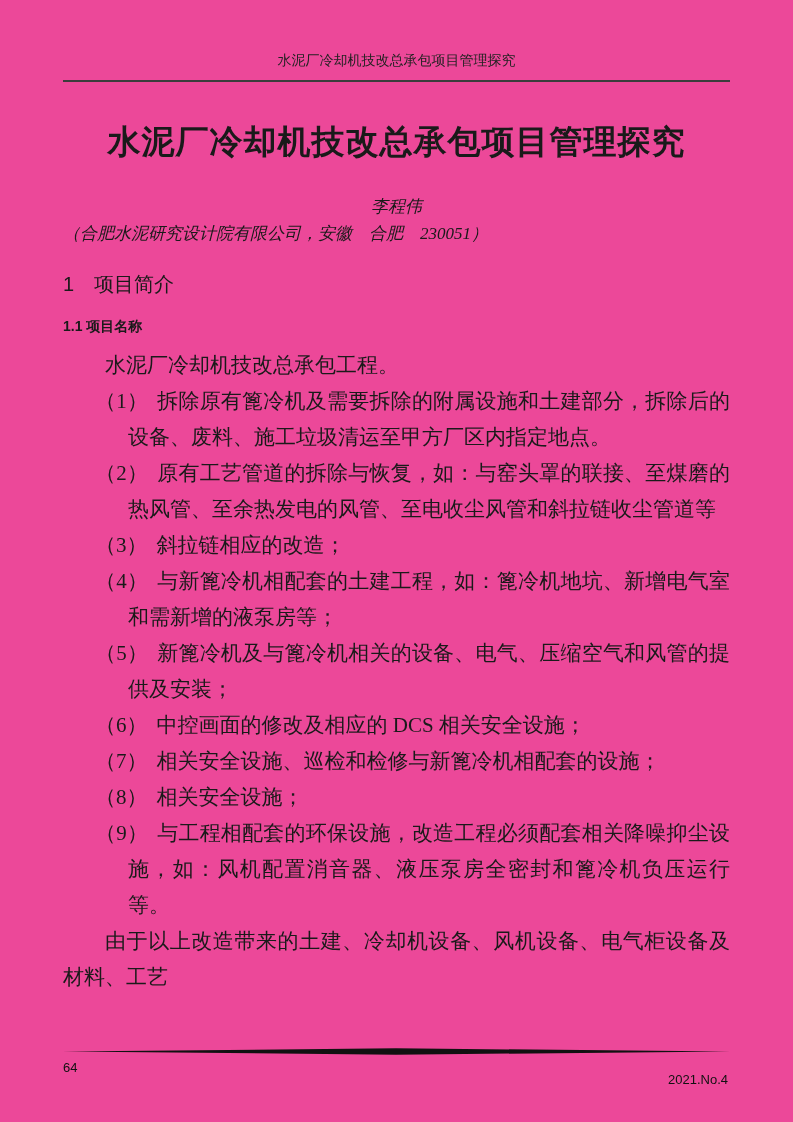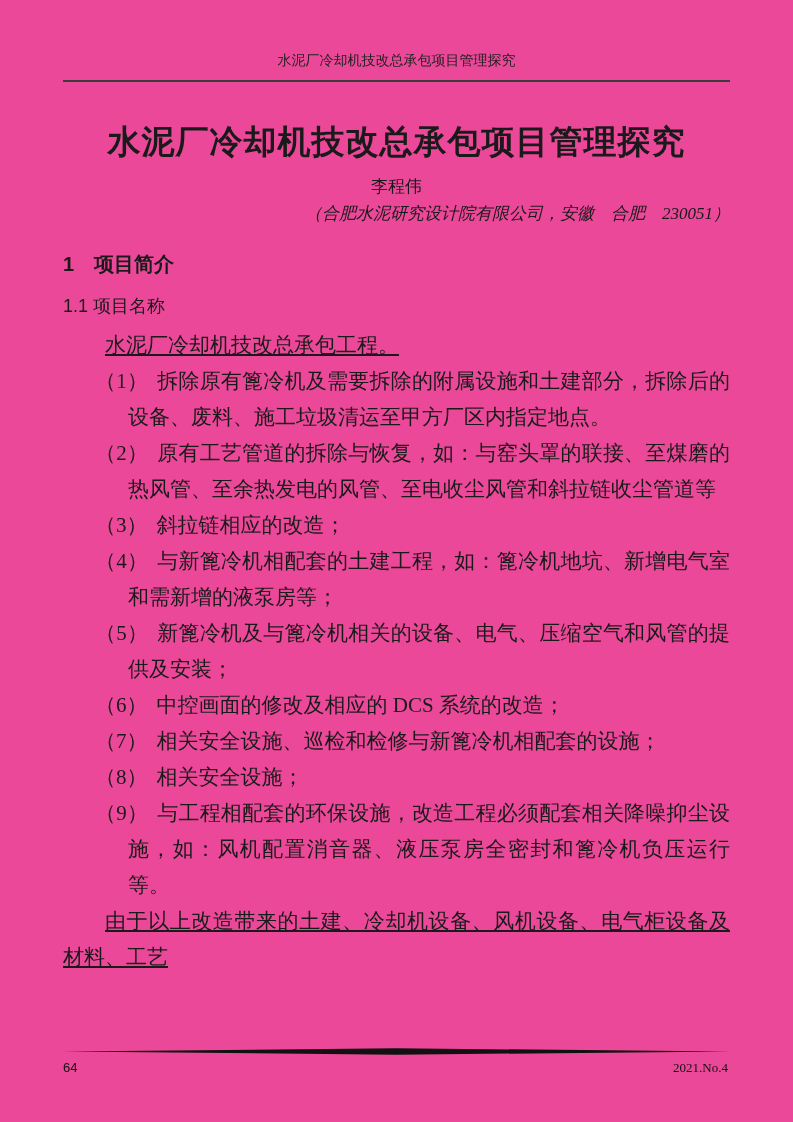--- a/index.html
+++ b/index.html
@@ -33,54 +33,54 @@
   .title {
     margin: 38px 0 0 0;
     text-align: center;
     font-size: 33px;
     line-height: 44px;
     font-weight: bold;
     font-family: "Liberation Sans", sans-serif;
     letter-spacing: 1px;
   }
   .author {
-    margin-top: 12px;
+    margin-top: 32px;
     text-align: center;
     font-size: 17px;
     line-height: 22px;
+    font-style: italic;
   }
   .affiliation {
     margin-top: 5px;
-    text-align: right;
+    text-align: left;
     font-size: 17px;
     line-height: 22px;
     font-style: italic;
   }
   .h-level1 {
     margin: 26px 0 0 0;
     font-size: 20px;
     line-height: 26px;
-    font-weight: bold;
+    font-weight: normal;
     font-family: "Liberation Sans", sans-serif;
   }
   .h-level2 {
     margin: 17px 0 0 0;
-    font-size: 18px;
+    font-size: 14px;
     line-height: 25px;
-    font-weight: normal;
+    font-weight: bold;
     font-family: "Liberation Sans", sans-serif;
   }
   .body-text {
     margin: 8px 0 0 0;
     font-size: 21px;
     line-height: 36px;
   }
   .indent {
     text-indent: 2em;
-    text-decoration: underline;
   }
   .justify {
     text-align: justify;
   }
   .num-list {
     margin-left: 32px;
   }
   .list-item {
     font-size: 21px;
     line-height: 36px;
@@ -110,22 +110,21 @@
     margin-top: 4px;
     text-align: left;
     font-size: 13px;
     line-height: 17px;
     font-family: "Liberation Sans", sans-serif;
     color: #111;
   }
   .issue {
     position: absolute;
     right: 2px;
-    top: 0;
-    font-family: Liberation Serif, serif;
+    top: 12px;
   }
 </style>
 </head>
 <body>
 
 <div class="page">
   <div class="content">
 
     <div class="running-head">水泥厂冷却机技改总承包项目管理探究</div>
     <div class="head-rule"></div>
@@ -139,21 +138,21 @@
     <h3 class="h-level2">1.1 项目名称</h3>
     <p class="body-text indent">水泥厂冷却机技改总承包工程。</p>
 
 
     <div class="num-list">
       <div class="list-item"><span class="num">（1）</span><span>拆除原有篦冷机及需要拆除的附属设施和土建部分，拆除后的设备、废料、施工垃圾清运至甲方厂区内指定地点。</span></div>
       <div class="list-item"><span class="num">（2）</span><span>原有工艺管道的拆除与恢复，如：与窑头罩的联接、至煤磨的热风管、至余热发电的风管、至电收尘风管和斜拉链收尘管道等</span></div>
       <div class="list-item"><span class="num">（3）</span><span>斜拉链相应的改造；</span></div>
       <div class="list-item"><span class="num">（4）</span><span>与新篦冷机相配套的土建工程，如：篦冷机地坑、新增电气室和需新增的液泵房等；</span></div>
       <div class="list-item"><span class="num">（5）</span><span>新篦冷机及与篦冷机相关的设备、电气、压缩空气和风管的提供及安装；</span></div>
-      <div class="list-item"><span class="num">（6）</span><span>中控画面的修改及相应的 DCS 系统的改造；</span></div>
+      <div class="list-item"><span class="num">（6）</span><span>中控画面的修改及相应的 DCS 相关安全设施；</span></div>
       <div class="list-item"><span class="num">（7）</span><span>相关安全设施、巡检和检修与新篦冷机相配套的设施；</span></div>
       <div class="list-item"><span class="num">（8）</span><span>相关安全设施；</span></div>
       <div class="list-item"><span class="num">（9）</span><span>与工程相配套的环保设施，改造工程必须配套相关降噪抑尘设施，如：风机配置消音器、液压泵房全密封和篦冷机负压运行等。</span></div>
     </div>
 
     <p class="body-text indent justify closing">由于以上改造带来的土建、冷却机设备、风机设备、电气柜设备及材料、工艺</p>
   </div>
 
   <div class="footer">
     <svg class="footer-rule" viewBox="0 0 667 7" preserveAspectRatio="none">

